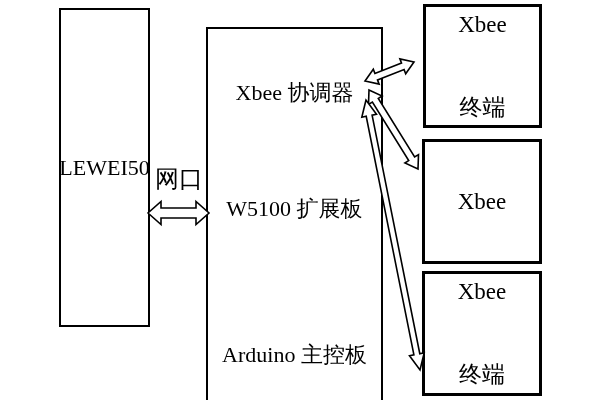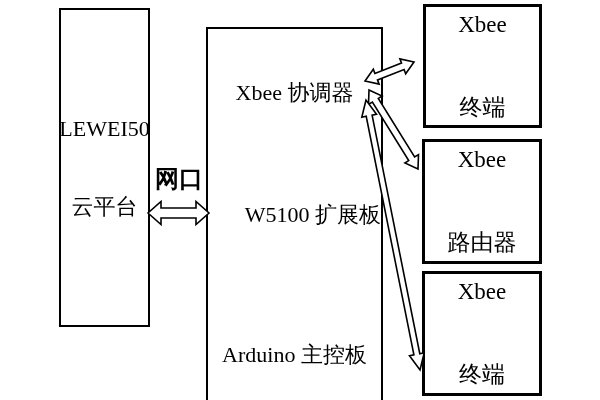--- a/index.html
+++ b/index.html
@@ -9,61 +9,59 @@
   }
   .box{position:absolute;background:#fff;border:2px solid #000;box-sizing:border-box;gap:45px;}
   .cloud-box{
     left:59px;top:8px;width:91px;height:319px;
     display:flex;flex-direction:column;justify-content:center;align-items:center;
     font-size:22px;line-height:33px;text-align:center;
   }
   .main-box{left:206px;top:8px;width:177px;height:386px;margin-top:19px;}
   .main-line{position:absolute;left:0;width:100%;text-align:center;font-size:22px;line-height:28px;}
   .line-coordinator{top:50px;}
-  .line-expansion{top:172px;text-align:right;}
+  .line-expansion{top:166px;}
   .line-controller{top:312px;}
   .rbox{
     border-width:3px;
     display:flex;flex-direction:column;justify-content:center;align-items:center;
     font-size:23px;line-height:38px;text-align:center;
   }
   .rbox-1{left:423px;top:4px;width:119px;height:124px;}
   .rbox-2{left:422px;top:139px;width:120px;height:125px;}
   .rbox-3{left:422px;top:271px;width:120px;height:125px;}
   .port-label{
     position:absolute;left:149px;top:166px;width:60px;
-    text-align:center;font-size:24px;line-height:26px;font-weight:bold;
+    text-align:center;font-size:24px;line-height:26px;
   }
   .arrow-layer{position:absolute;left:0;top:0;width:600px;height:400px;z-index:5;pointer-events:none;}
 </style>
 </head>
 <body>
 
 <div class="canvas">
 
   <div class="box cloud-box">
     <div>LEWEI50</div>
-    <div>云平台</div>
   </div>
 
   <div class="port-label">网口</div>
 
   <div class="box main-box">
     <div class="main-line line-coordinator">Xbee 协调器</div>
     <div class="main-line line-expansion">W5100 扩展板</div>
     <div class="main-line line-controller">Arduino 主控板</div>
   </div>
 
   <div class="box rbox rbox-1">
     <div>Xbee</div>
     <div>终端</div>
   </div>
   <div class="box rbox rbox-2">
     <div>Xbee</div>
-    <div>路由器</div>
   </div>
   <div class="box rbox rbox-3">
     <div>Xbee</div>
     <div>终端</div>
   </div>
 
   <svg class="arrow-layer" width="600" height="400" viewBox="0 0 600 400" xmlns="http://www.w3.org/2000/svg">
       <polygon points="148.0,213.0 161.0,224.5 161.0,218.0 196.0,218.0 196.0,224.5 209.0,213.0 196.0,201.5 196.0,208.0 161.0,208.0 161.0,201.5" fill="#ffffff" stroke="#000000" stroke-width="1.6"></polygon>
       <polygon points="369.0,90.0 368.5,104.4 372.4,102.0 408.7,160.6 404.9,163.0 418.0,169.0 418.5,154.6 414.6,157.0 378.3,98.4 382.1,96.0" fill="#ffffff" stroke="#000000" stroke-width="1.6"></polygon>
       <polygon points="366.0,100.0 361.8,117.2 366.2,116.3 413.9,354.9 409.5,355.8 420.0,370.0 424.2,352.8 419.8,353.7 372.1,115.1 376.5,114.2" fill="#ffffff" stroke="#000000" stroke-width="1.6"></polygon>

